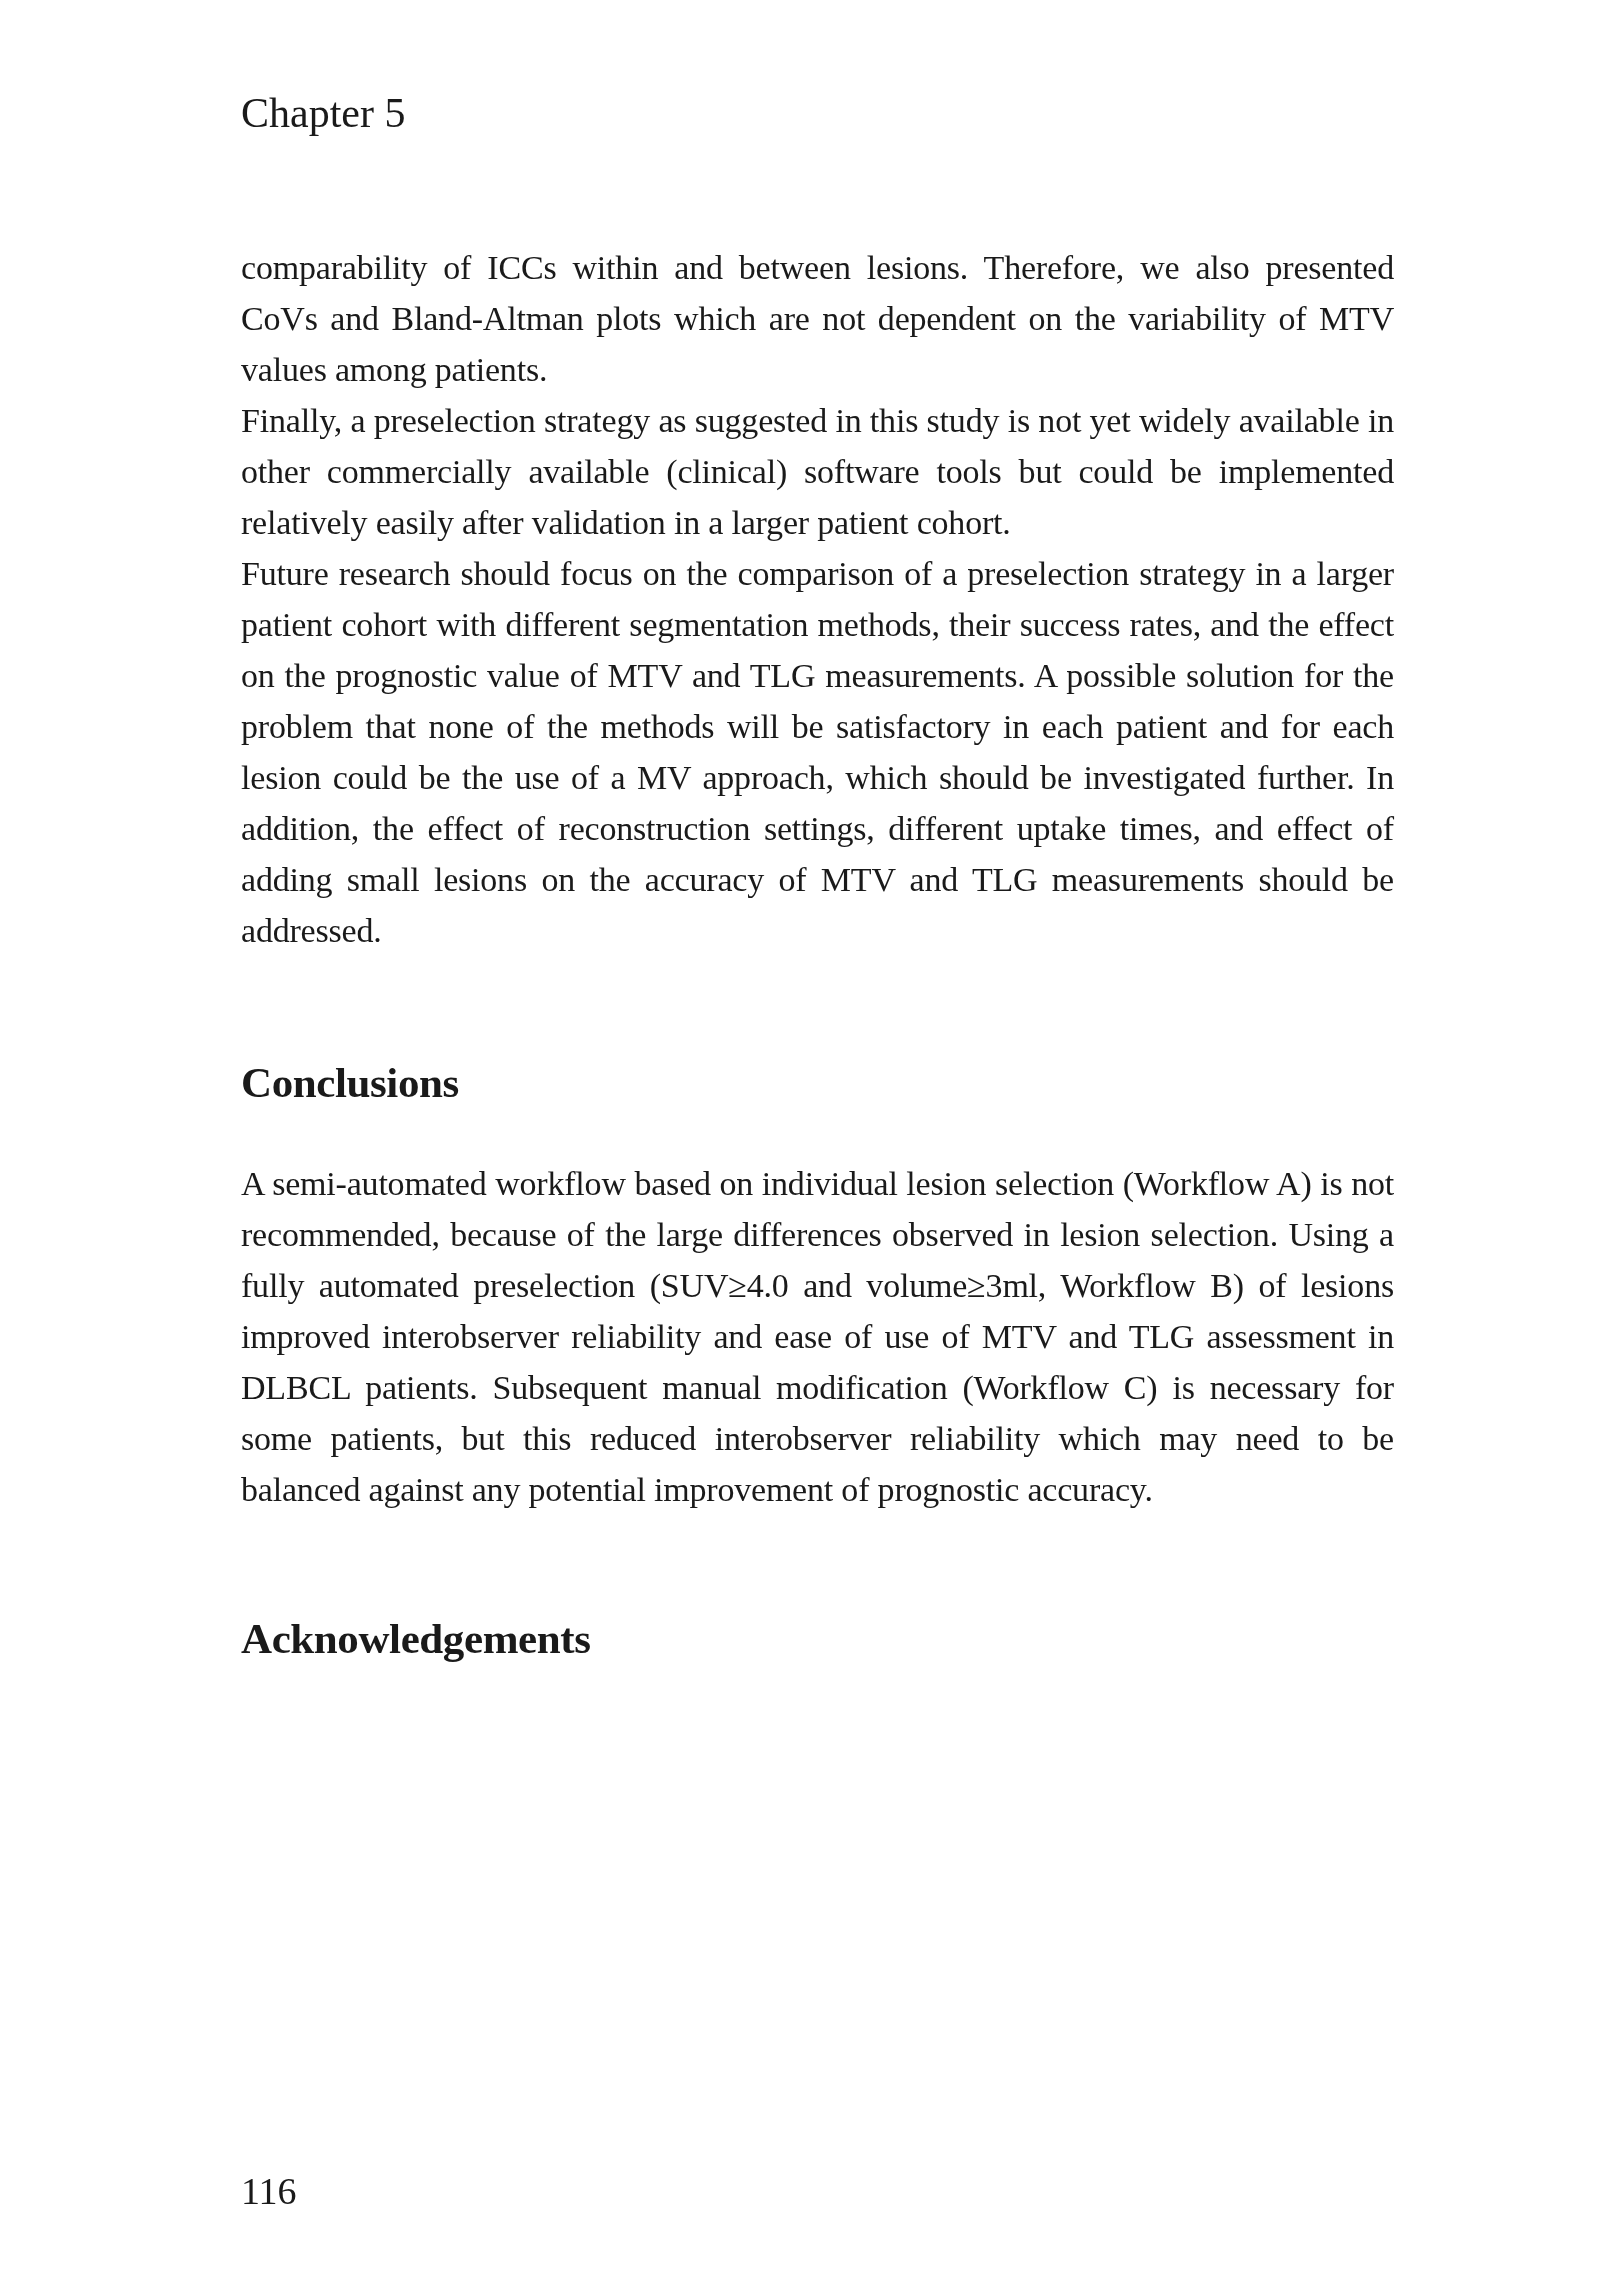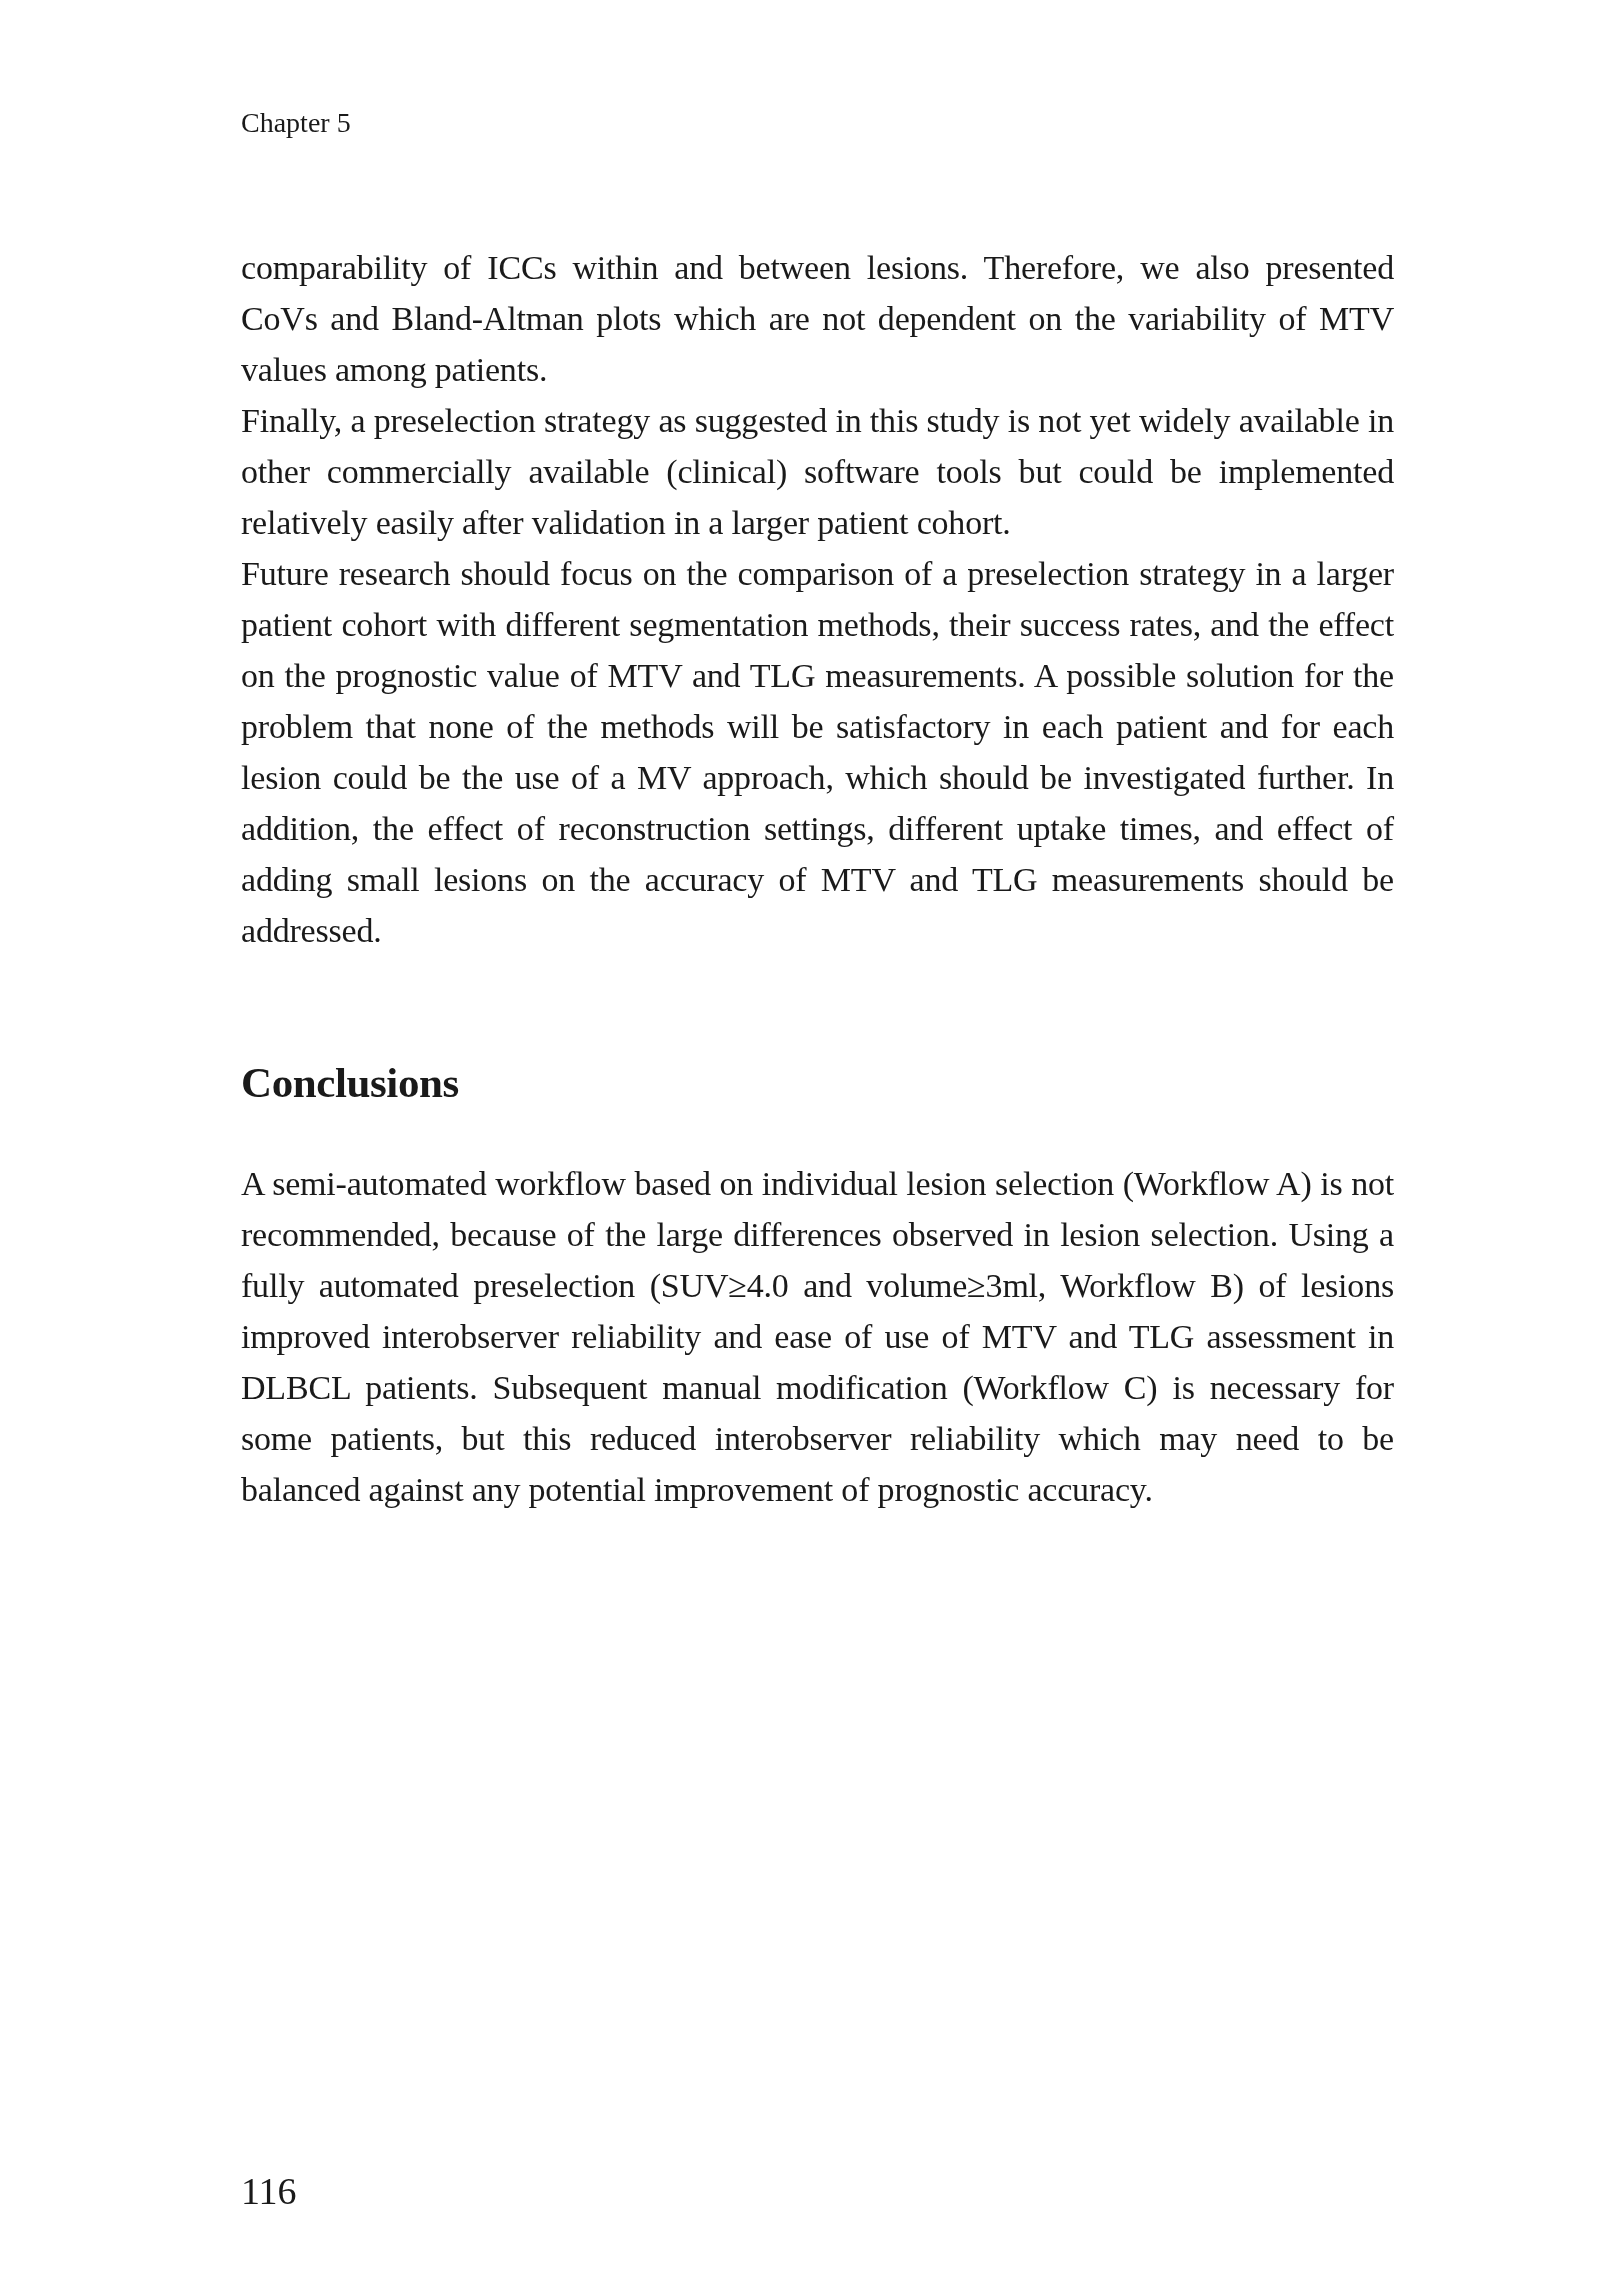--- a/index.html
+++ b/index.html
@@ -7,22 +7,22 @@
       width: 1618px;
       height: 2284px;
       position: relative;
       overflow: hidden;
       color: #1a1a1a;
       font-family: "Liberation Serif", "DejaVu Serif", serif;
     }
     .running-head {
       position: absolute;
       left: 241px;
-      top: 100px;
-      font-size: 28px;
+      top: 90px;
+      font-size: 42px;
       line-height: 46px;
     }
     .content {
       position: absolute;
       left: 241px;
       top: 242px;
       width: 1153px;
     }
     .para {
       margin: 0;
@@ -62,17 +62,18 @@
   <p class="para">comparability of ICCs within and between lesions. Therefore, we also presented CoVs and Bland-Altman plots which are not dependent on the variability of MTV values among patients.</p>
   <p class="para">Finally, a preselection strategy as suggested in this study is not yet widely available in other commercially available (clinical) software tools but could be implemented relatively easily after validation in a larger patient cohort.</p>
   <p class="para">Future research should focus on the comparison of a preselection strategy in a larger patient cohort with different segmentation methods, their success rates, and the effect on the prognostic value of MTV and TLG measurements. A possible solution for the problem that none of the methods will be satisfactory in each patient and for each lesion could be the use of a MV approach, which should be investigated further. In addition, the effect of reconstruction settings, different uptake times, and effect of adding small lesions on the accuracy of MTV and TLG measurements should be addressed.</p>
 
   <section class="sec-conclusions">
     <h2 class="heading">Conclusions</h2>
     <p class="para">A semi-automated workflow based on individual lesion selection (Workflow A) is not recommended, because of the large differences observed in lesion selection. Using a fully automated preselection (SUV≥4.0 and volume≥3ml, Workflow B) of lesions improved interobserver reliability and ease of use of MTV and TLG assessment in DLBCL patients. Subsequent manual modification (Workflow C) is necessary for some patients, but this reduced interobserver reliability which may need to be balanced against any potential improvement of prognostic accuracy.</p>
   </section>
 
   <section class="sec-ack">
+    <h2 class="heading">Acknowledgements</h2>
   </section>
 </div>
 
 <div class="page-number">116</div>
 
 
 </body></html>

